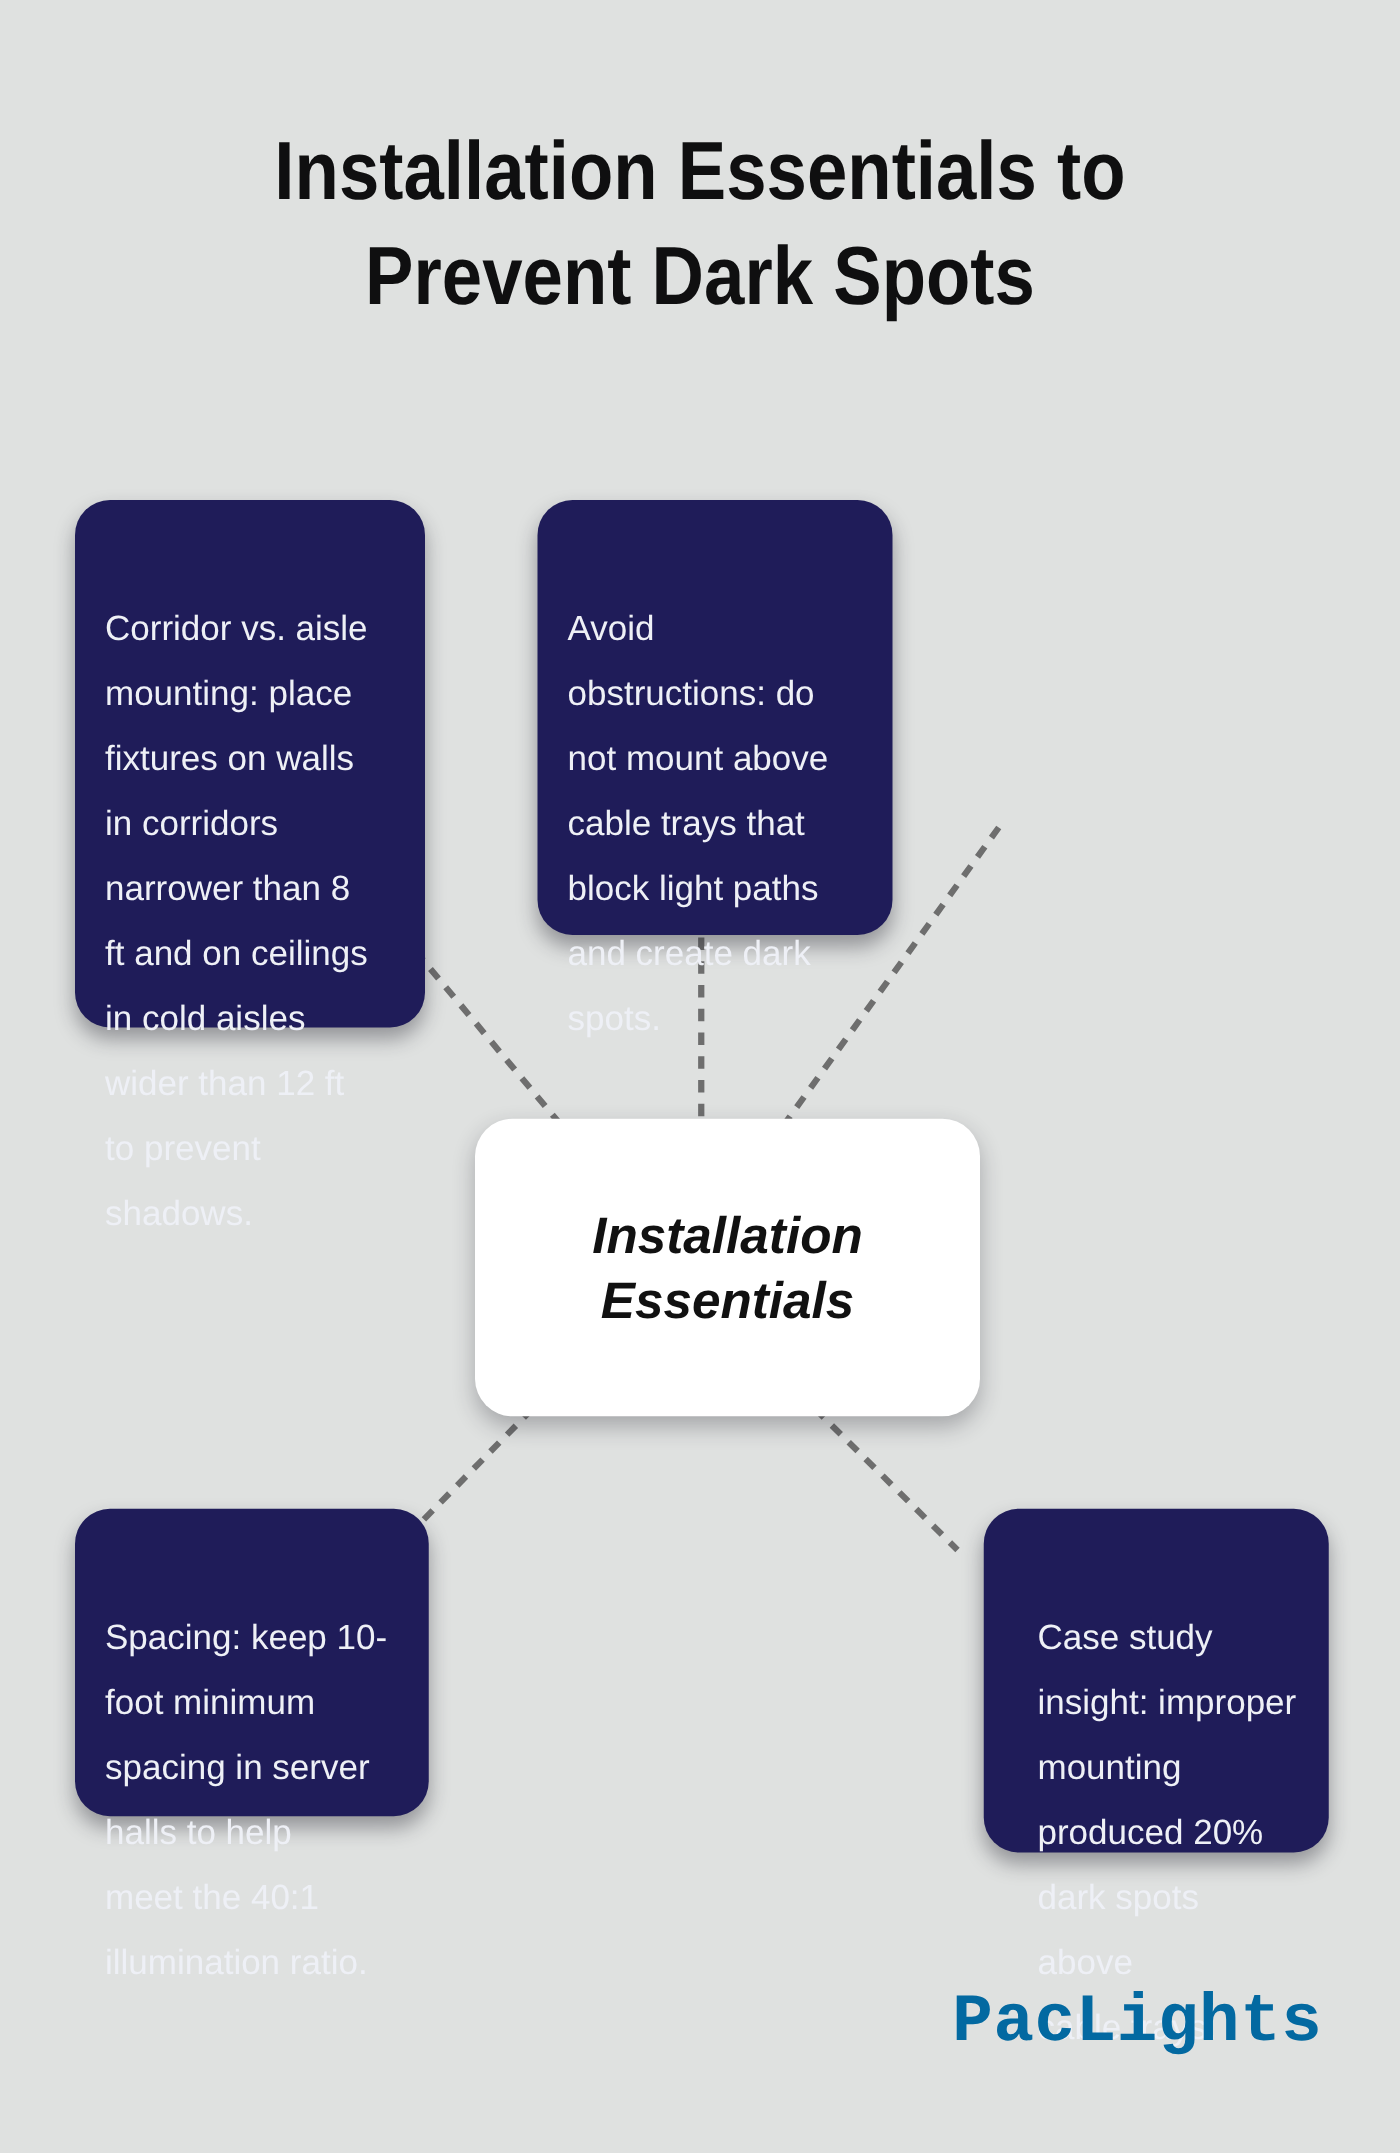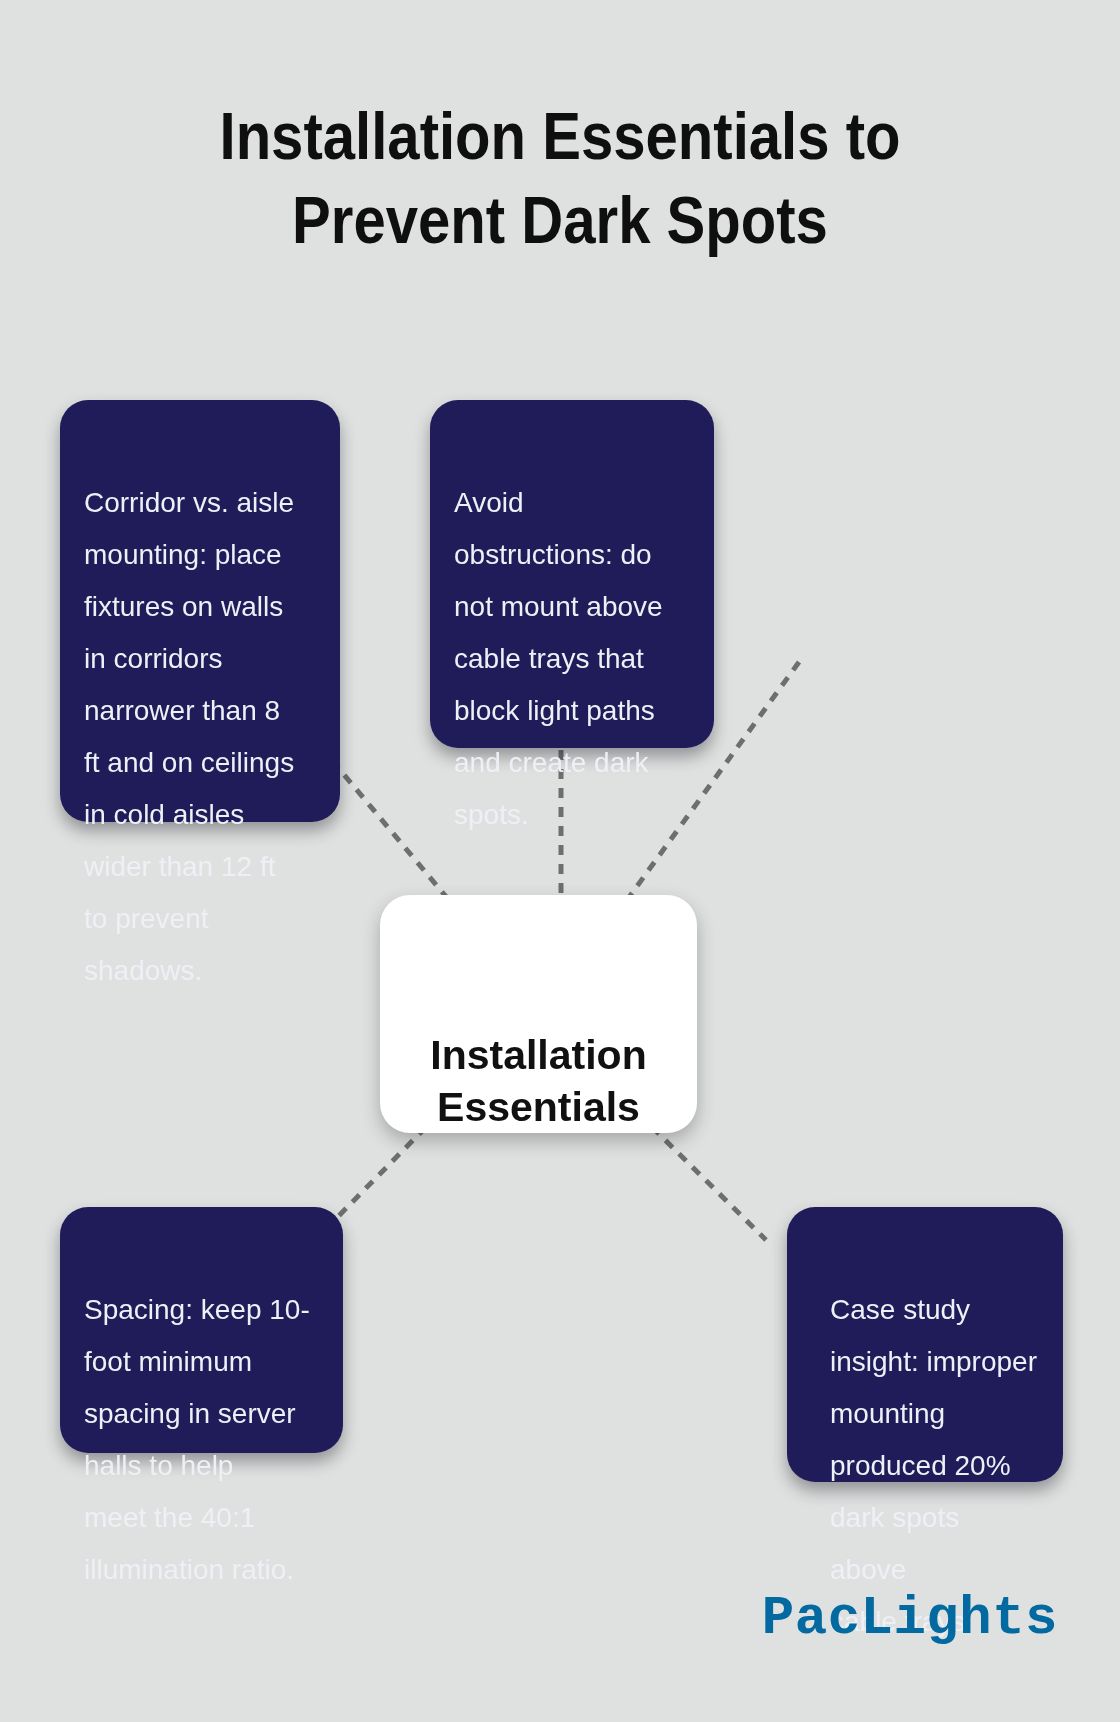--- a/index.html
+++ b/index.html
@@ -43,27 +43,28 @@
     box-shadow:0 9px 16px rgba(35,35,45,0.40);
   }
   .card-corridor   { left:60px;  top:400px;  width:280px; height:422px; }
   .card-obstruction{ left:430px; top:400px;  width:284px; height:348px; }
   .card-mounting   { left:787px; top:398px;  width:276px; height:277px; }
   .card-spacing    { left:60px;  top:1207px; width:283px; height:246px; }
   .card-casestudy  { left:787px; top:1207px; width:276px; height:275px;padding-left:43px; }
   .center-node{
     position:absolute;
     left:380px; top:895px;
-    width:317px; height:238px;
+    width:404px; height:238px;
     background:#ffffff;
     border-radius:30px;
     box-shadow:0 8px 18px rgba(35,35,45,0.30);
     display:flex;
-    align-items:flex-end;
+    align-items:center;
     justify-content:center;
+    font-style:italic;
   }
   .center-node-label{
     font-size:41px;
     line-height:52px;
     font-weight:700;
     color:#111111;
     text-align:center;
     white-space:pre-line;
   }
   .brand-logo{

